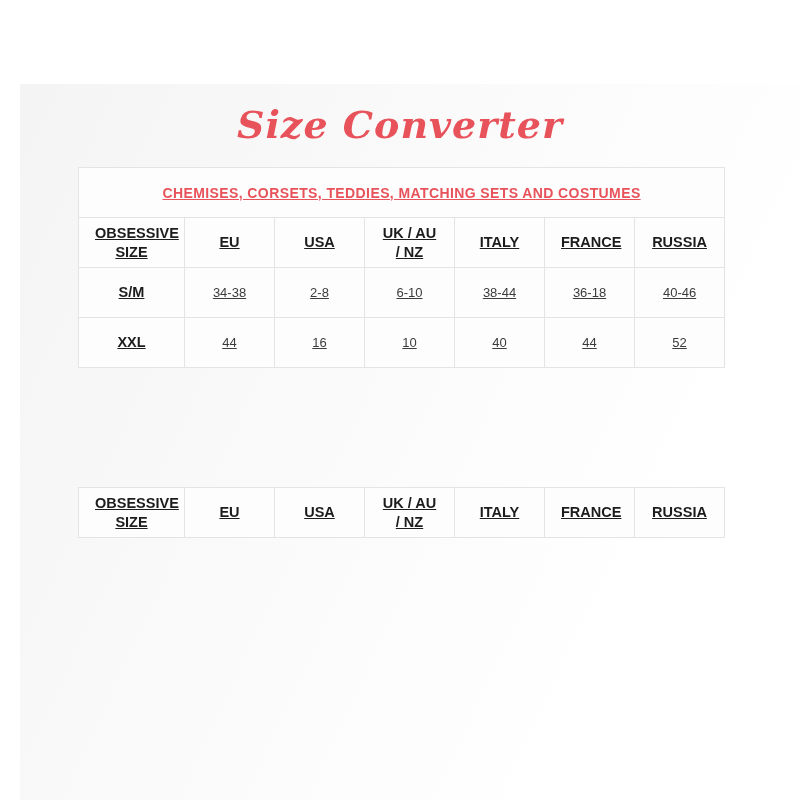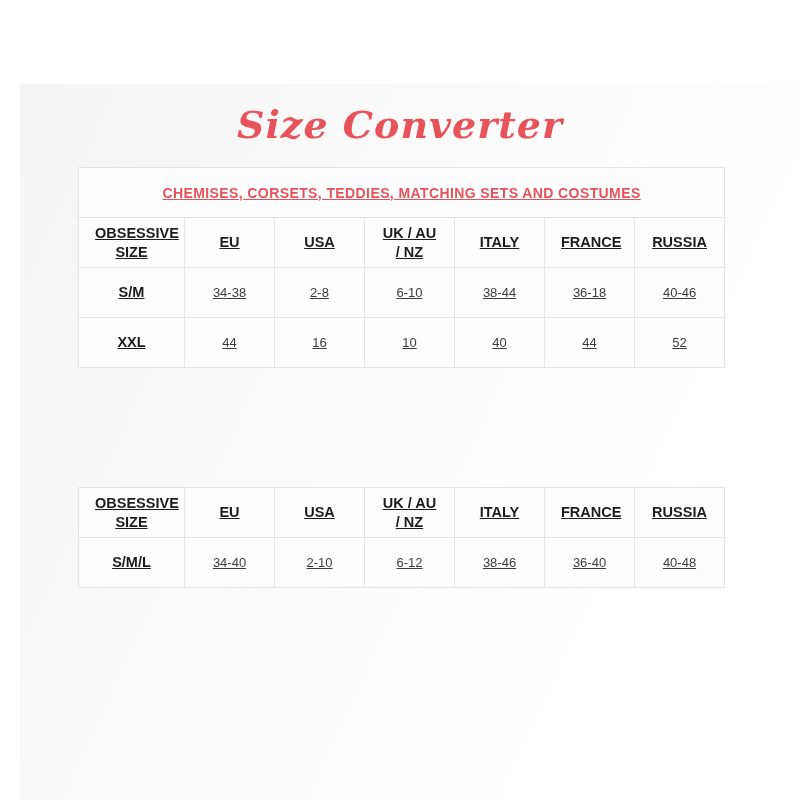--- a/index.html
+++ b/index.html
@@ -138,23 +138,14 @@
   <tbody>
     <tr>
       <th>OBSESSIVE SIZE</th>
       <th>EU</th>
       <th>USA</th>
       <th>UK / AU / NZ</th>
       <th>ITALY</th>
       <th>FRANCE</th>
       <th>RUSSIA</th>
     </tr>
-    <tr>
-      <th>S/M/L</th>
-      <td class="num">34-40</td>
-      <td class="num">2-10</td>
-      <td class="num">6-12</td>
-      <td class="num">38-46</td>
-      <td class="num">36-40</td>
-      <td class="num">40-48</td>
-    </tr>
   </tbody>
 </table>
 
 </body></html>

